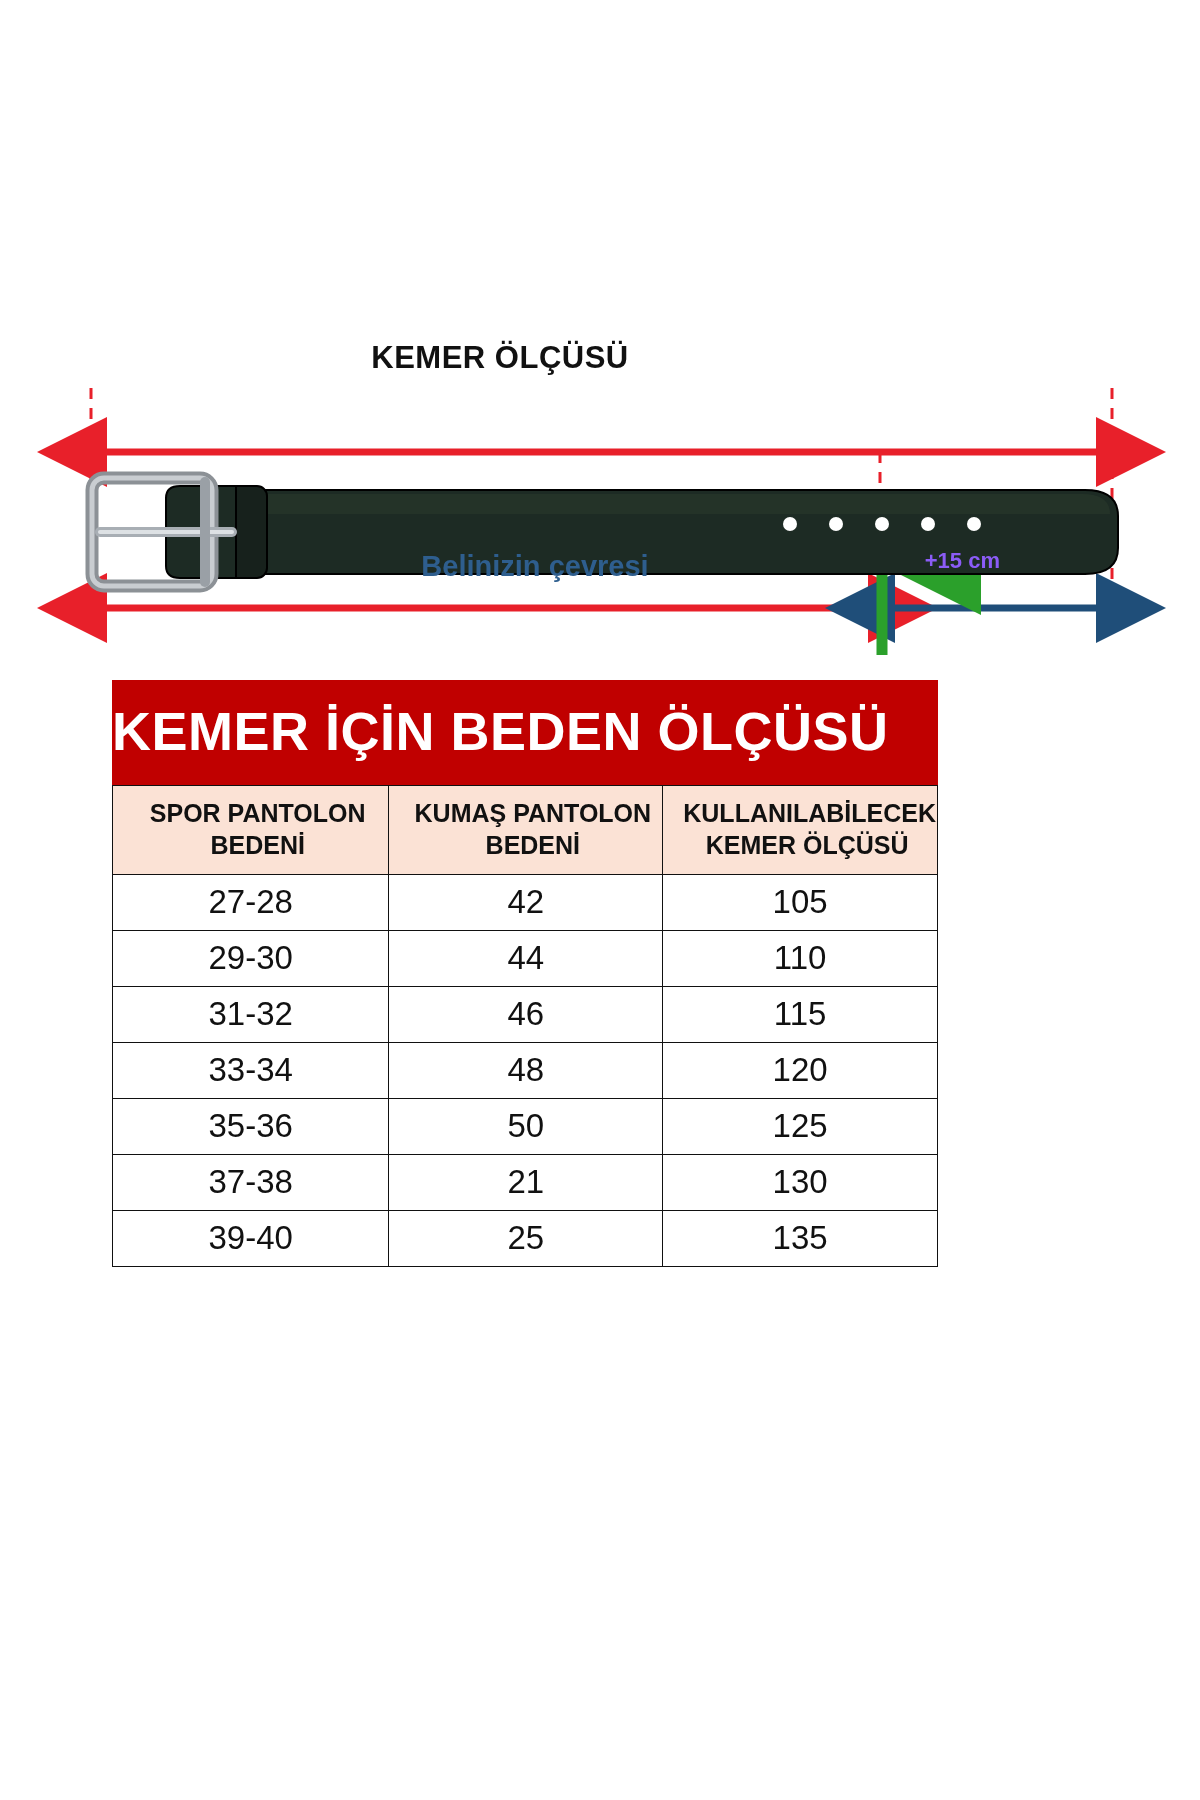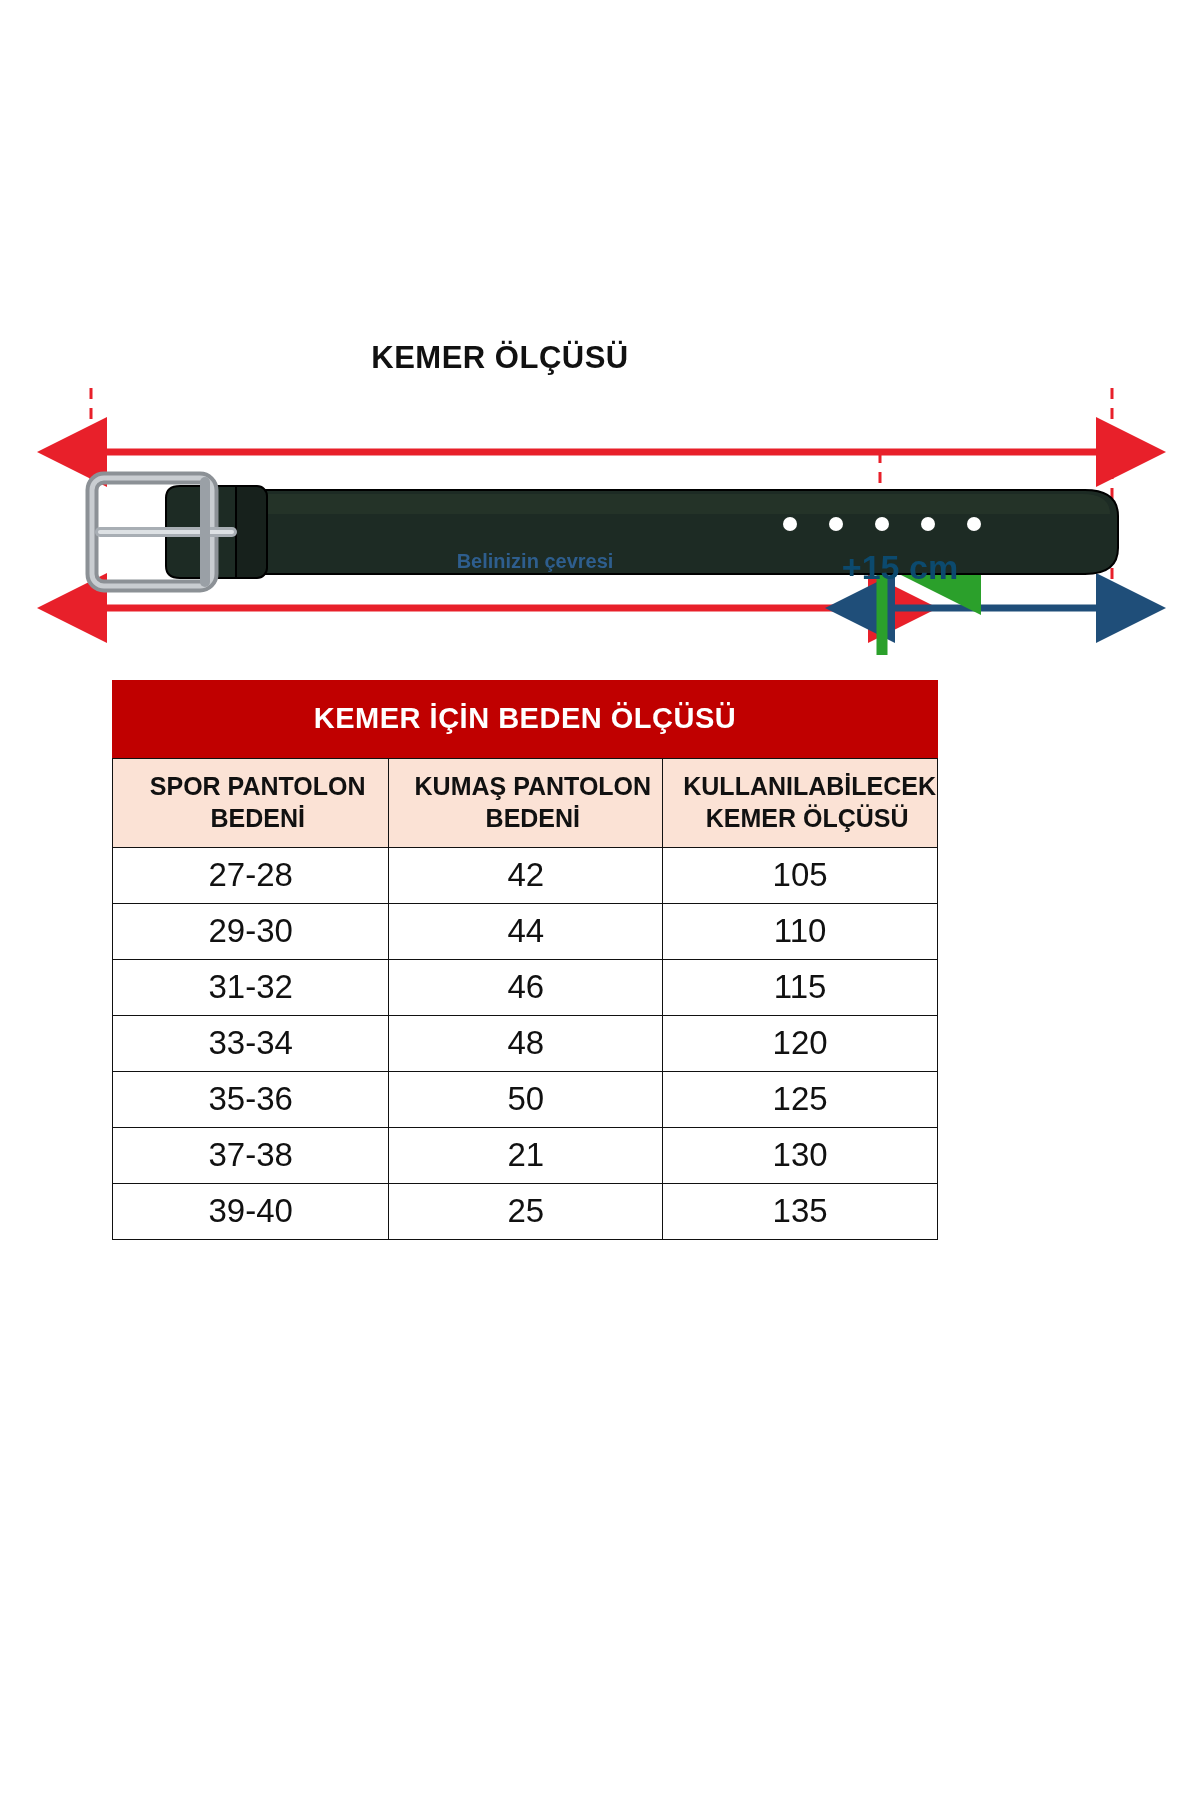--- a/index.html
+++ b/index.html
@@ -41,47 +41,46 @@
     font-size: 31px;
     font-weight: bold;
     letter-spacing: 0.5px;
     color: #111111;
   }
   #label-bel-cevresi {
     left: 260px;
     top: 550px;
     width: 550px;
     text-align: center;
-    font-size: 20px;
+    font-size: 29px;
     font-weight: bold;
     color: #2E5E8E;
   }
   #label-plus15 {
     left: 800px;
     top: 548px;
     width: 200px;
-    text-align: center;
-    font-size: 34px;
-    font-weight: bold;
-    color: #0c4a6e;
+    text-align: right;
+    font-size: 22px;
+    font-weight: bold;
+    color: #8b5cf6;
   }
 
   
   #size-table-wrap {
     position: absolute;
     left: 112px;
     top: 680px;
     width: 826px;
   }
   #table-title {
     background: #C00000;
     color: #ffffff;
-    font-size: 29px;
-    font-weight: bold;
-    text-align: center;
+    font-size: 54px;
+    font-weight: bold;
     padding: 23px 0 25px 0;
     letter-spacing: 0.5px;
     line-height: 1.05;
   }
   table.size-table {
     width: 100%;
     border-collapse: collapse;
     table-layout: fixed;
     font-size: 25px;
   }

